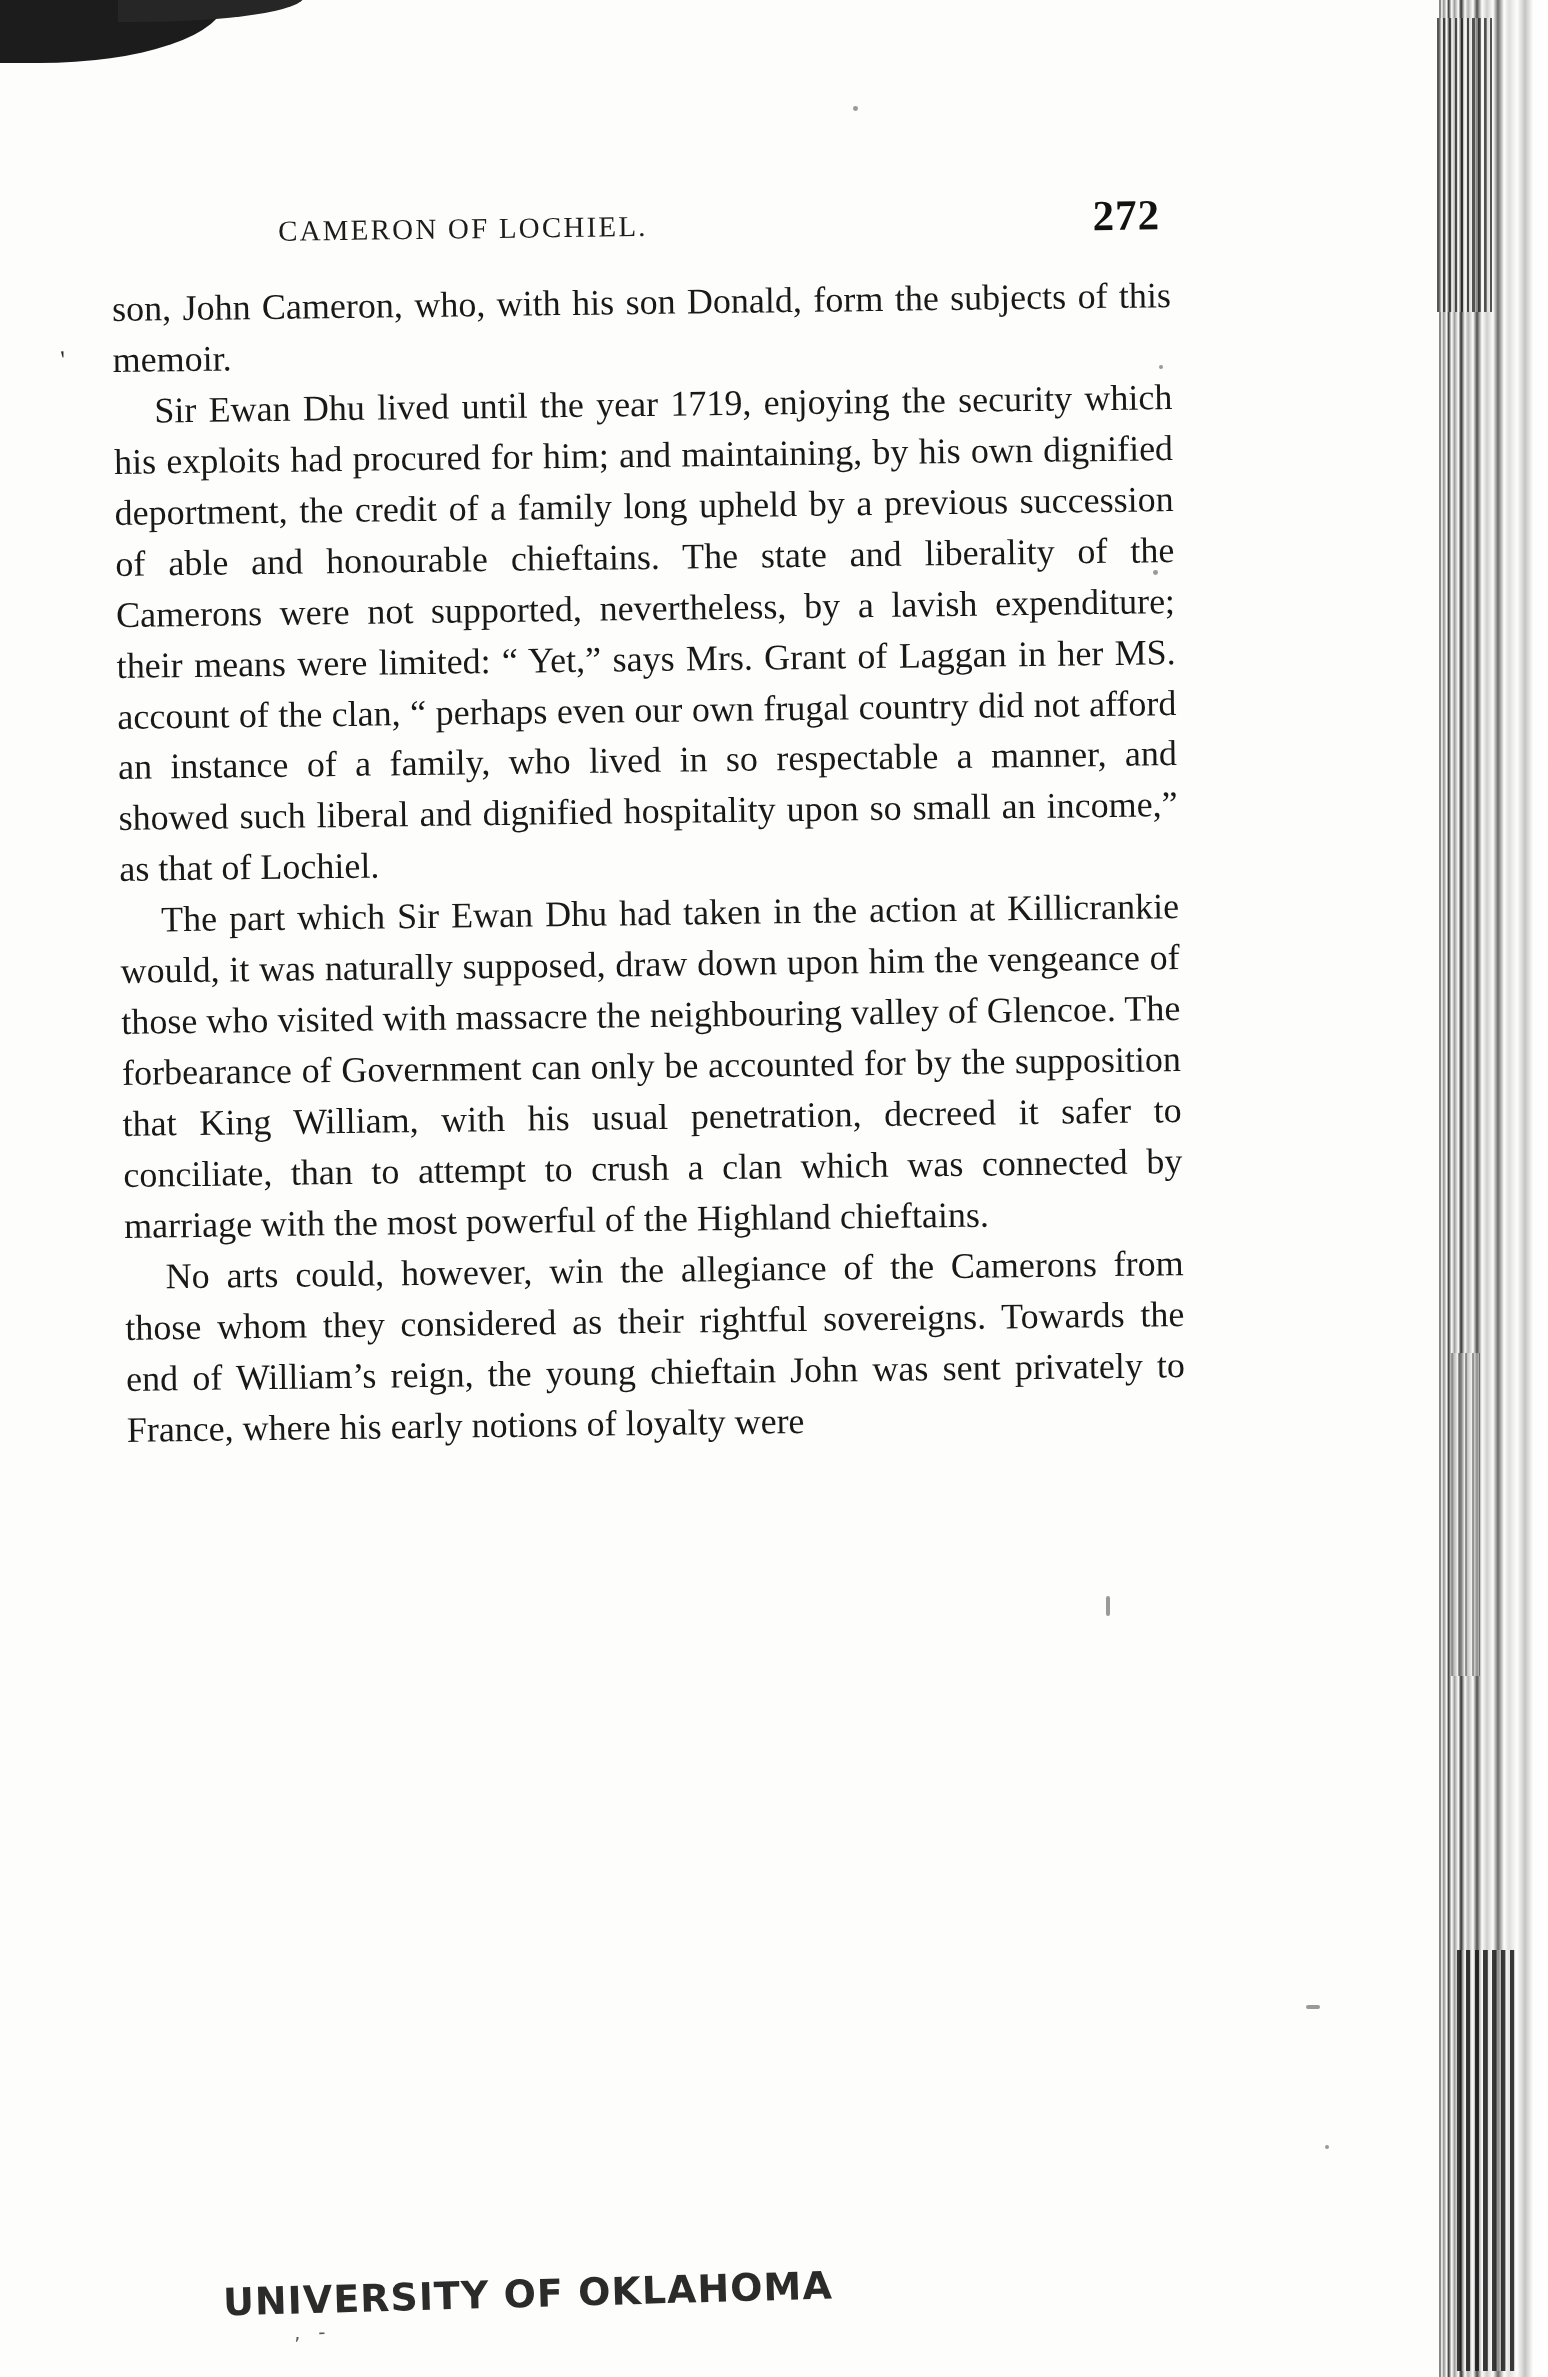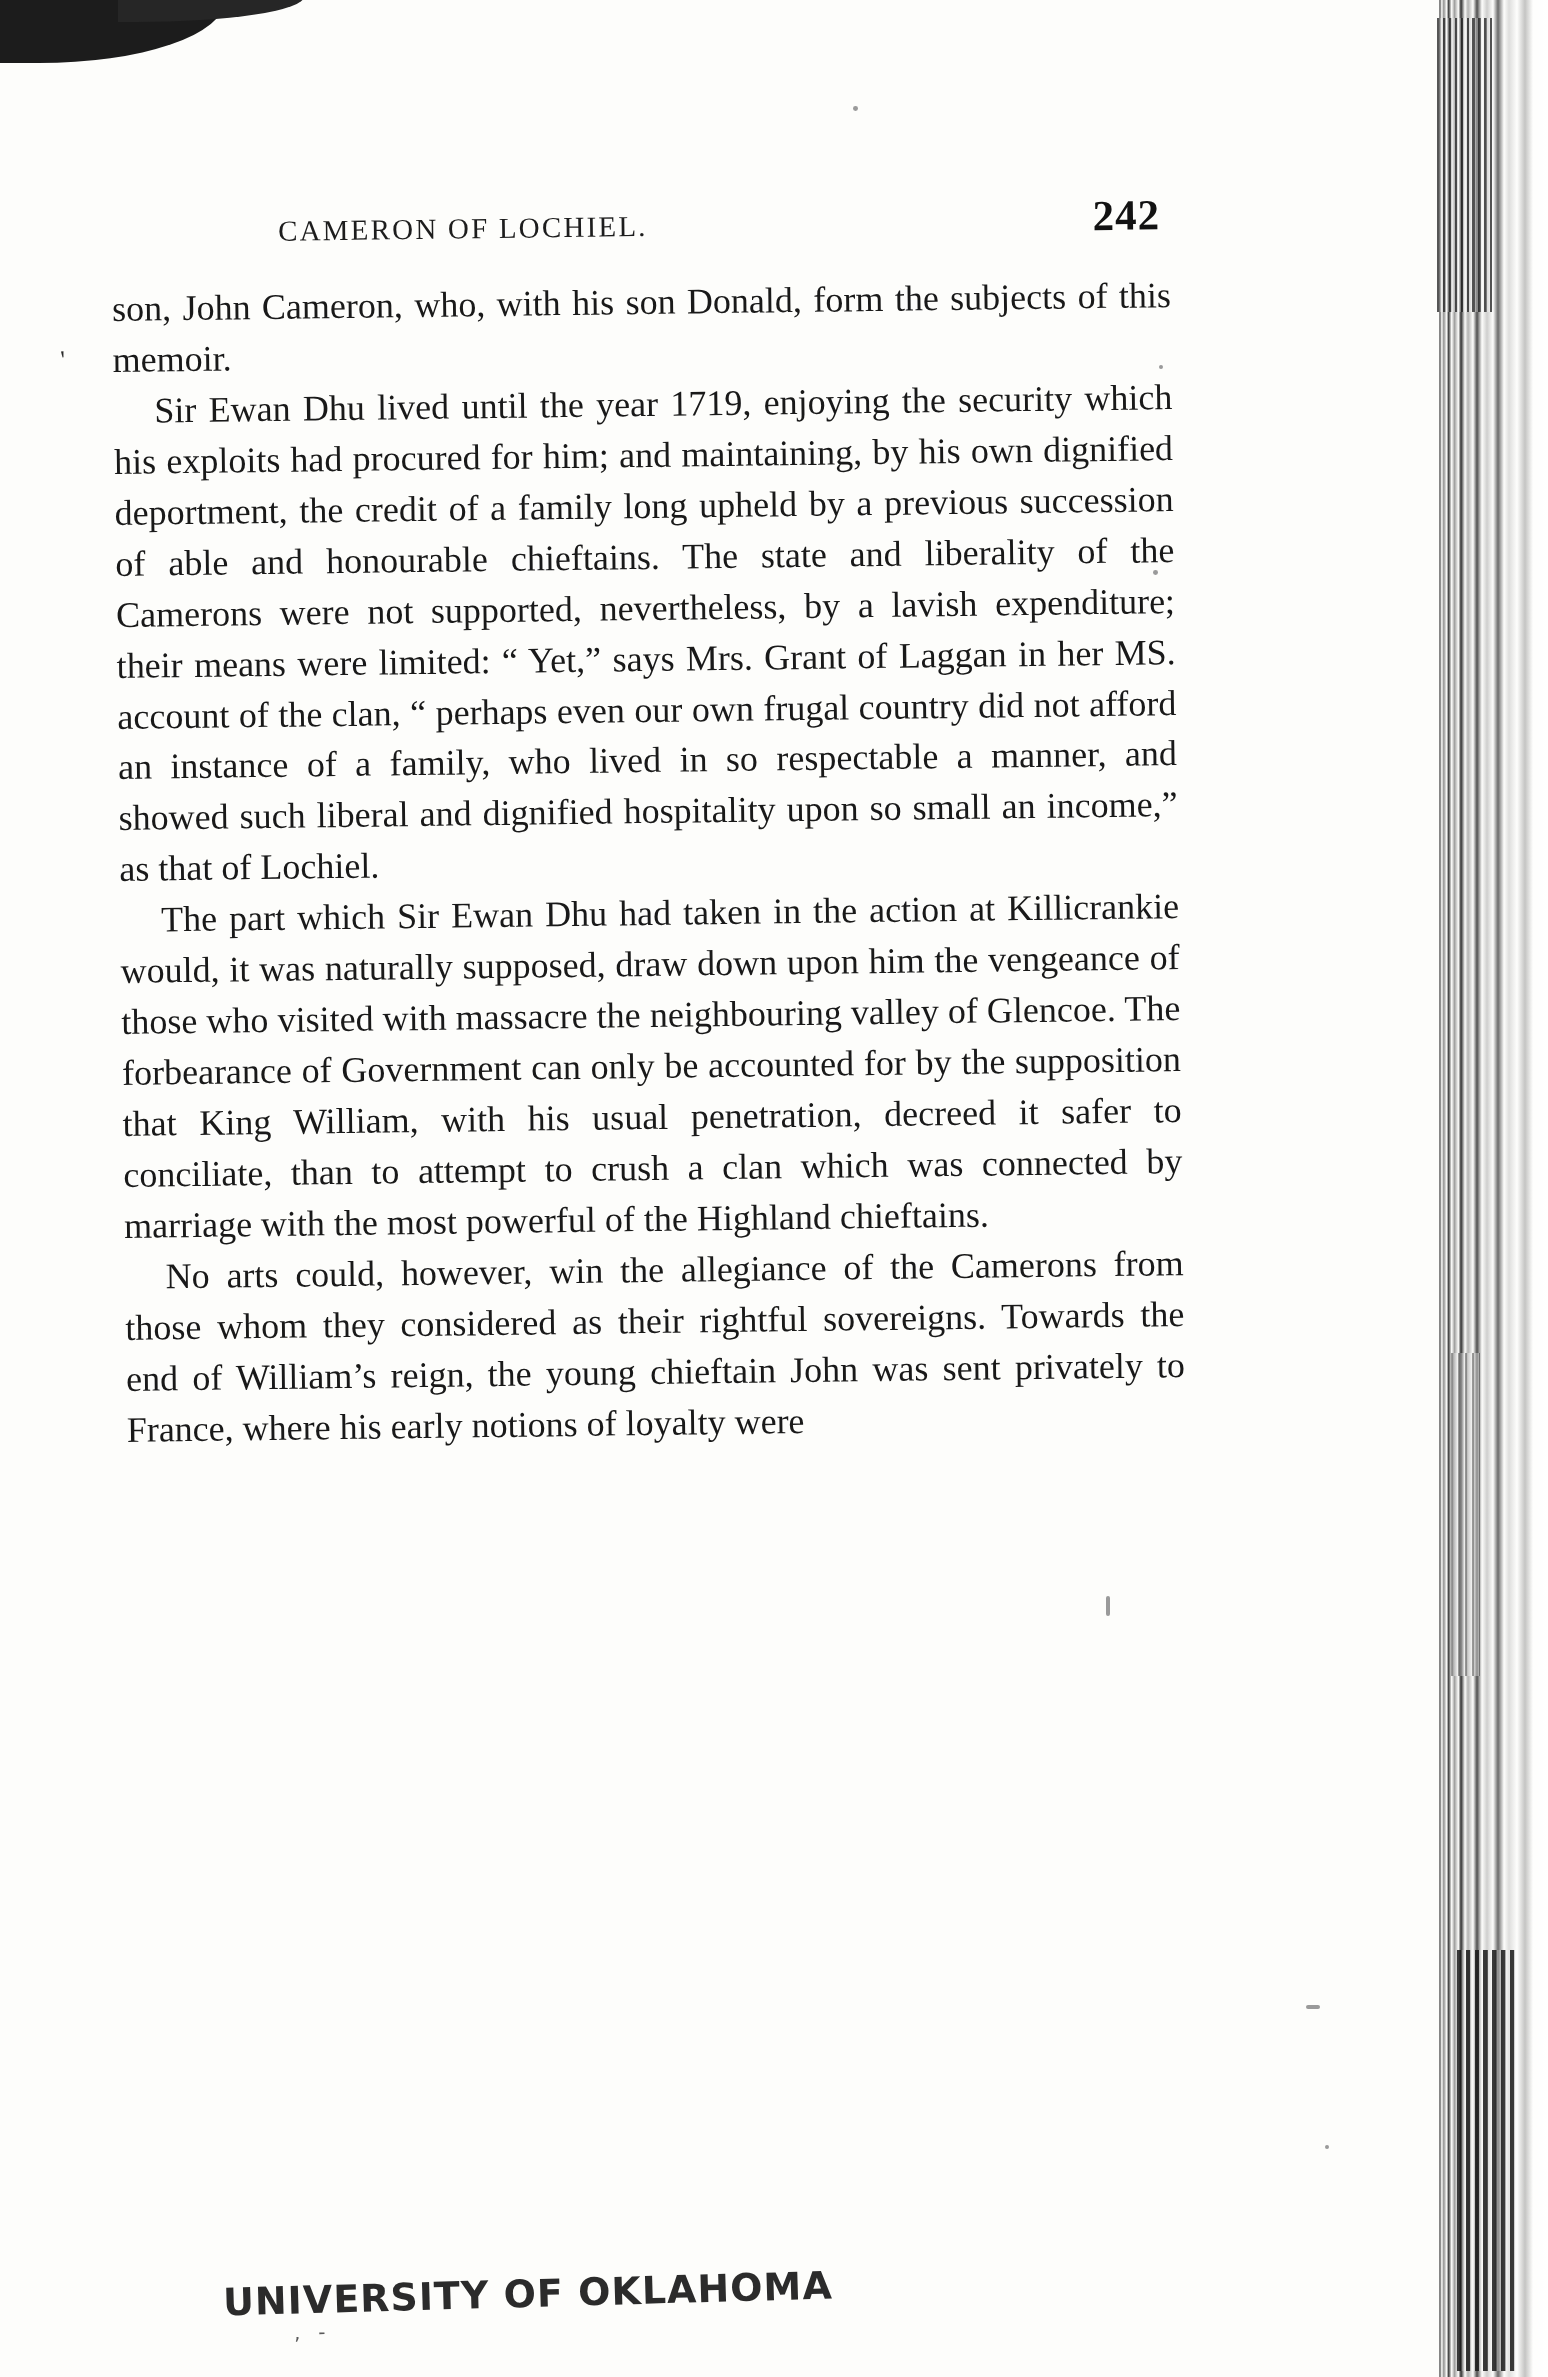--- a/index.html
+++ b/index.html
@@ -225,21 +225,21 @@
 <div class="speck" style="left:1306px; top:2005px; width:13.7px; height:3.9px; border-radius:2px;"></div>
 <div class="speck" style="left:1325px; top:2145px; width:3.9px; height:3.9px;"></div>
 <div class="speck" style="left:1106px; top:1596px; width:3.9px; height:19.6px; border-radius:2px;"></div>
 
 <div class="margin-tick">'</div>
 
 <div class="page-body skewed">
 
   <div class="running-head">
     <span class="head-title">CAMERON OF LOCHIEL.</span>
-    <span class="page-number">242</span>
+    <span class="page-number">272</span>
   </div>
 
   <p class="para first"><span>son, John Cameron, who, with his son Donald, form the subjects of this memoir.</span></p>
 
   <p class="para"><span class="indent"></span><span>Sir Ewan Dhu lived until the year 1719, enjoying the security which his exploits had procured for him; and maintaining, by his own dignified deportment, the credit of a family long upheld by a previous succession of able and honourable chieftains.  The state and liberality of the Camerons were not supported, nevertheless, by a lavish expenditure; their means were limited: “ Yet,” says Mrs. Grant of Laggan in her MS. account of the clan, “ perhaps even our own frugal country did not afford an instance of a family, who lived in so respectable a manner, and showed such liberal and dignified hospitality upon so small an income,” as that of Lochiel.</span></p>
 
   <p class="para"><span class="indent"></span><span>The part which Sir Ewan Dhu had taken in the action at Killicrankie would, it was naturally supposed, draw down upon him the vengeance of those who visited with massacre the neighbouring valley of Glencoe.  The forbearance of Government can only be accounted for by the supposition that King William, with his usual penetration, decreed it safer to conciliate, than to attempt to crush a clan which was connected by marriage with the most powerful of the Highland chieftains.</span></p>
 
   <p class="para"><span class="indent"></span><span>No arts could, however, win the allegiance of the Camerons from those whom they considered as their rightful sovereigns.  Towards the end of William’s reign, the young chieftain John was sent privately to France, where his early notions of loyalty were</span></p>
 

